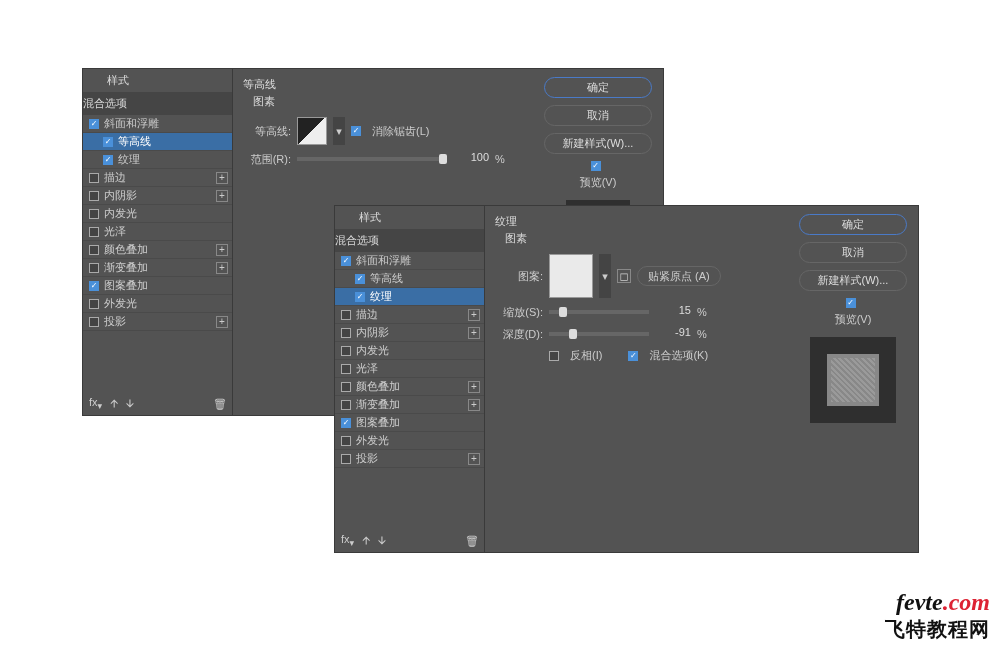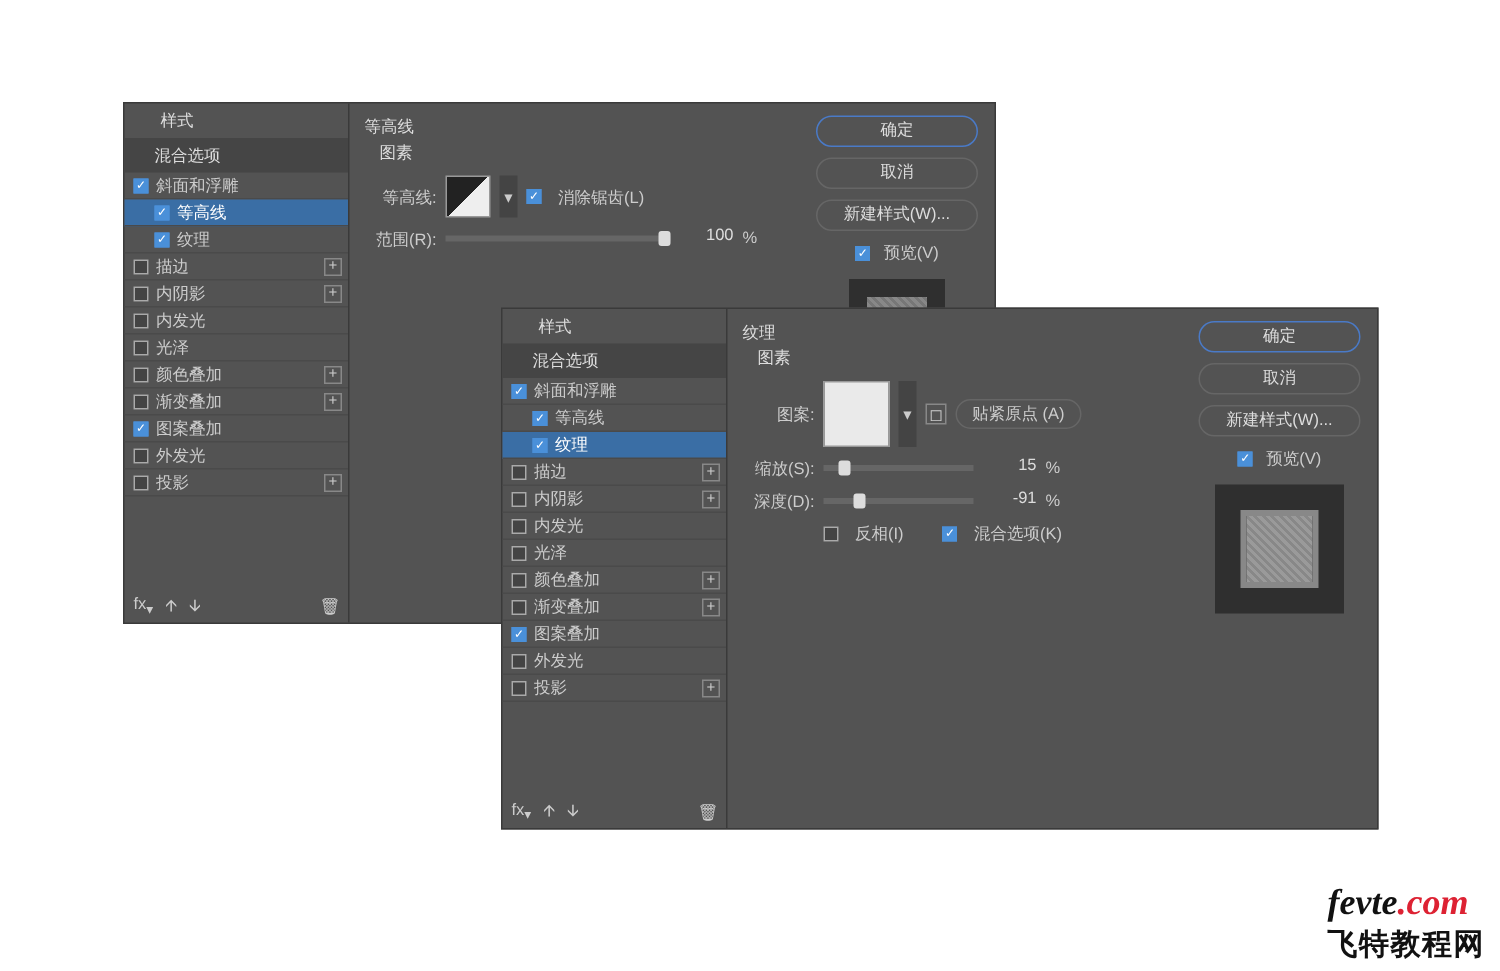--- a/index.html
+++ b/index.html
@@ -2,50 +2,50 @@
 <html><head>
 <meta charset="utf-8">
 <style>
 * { box-sizing: border-box; margin: 0; padding: 0; }
 body { width: 1000px; height: 647px; background: #fff; font-family: "Microsoft YaHei", Arial, sans-serif; font-size: 11px; color: #ccc; position: relative; }
 .dlg { position: absolute; background: #535353; border: 1px solid #3a3a3a; }
 .dlg1 { left: 82px; top: 68px; width: 582px; height: 348px; }
 .dlg2 { left: 334px; top: 205px; width: 585px; height: 348px; }
 .lp { position: absolute; left: 0; top: 0; width: 150px; bottom: 0; border-right: 1px solid #3a3a3a; }
 .sh { padding: 4px 24px; color: #ddd; }
-.bh { background: #454545; padding: 4px 20px; color: #ddd; }
+.bh { background: #454545; padding: 4px 0; color: #ddd; }
 .row { display: flex; align-items: center; height: 18px; padding: 0 4px 0 6px; border-bottom: 1px solid #4a4a4a; }
 .row.sub { padding-left: 20px; }
 .row.sel { background: #3a6ea5; color: #fff; }
 .chk { width: 10px; height: 10px; border: 1px solid #aaa; background: #444; margin-right: 5px; display: inline-flex; align-items: center; justify-content: center; }
 .chk.on { background: #4a90d9; border-color: #4a90d9; }
 .chk.on::after { content: "✓"; color: #fff; font-size: 8px; line-height: 1; }
 .plus { margin-left: auto; width: 12px; height: 12px; border: 1px solid #888; display: flex; align-items: center; justify-content: center; font-size: 10px; color: #ccc; }
 .ft { position: absolute; left: 0; bottom: 0; width: 150px; height: 22px; display: flex; align-items: center; padding: 0 6px; gap: 8px; }
 .ft .sp { flex: 1; }
 .mid { position: absolute; left: 150px; top: 0; right: 130px; bottom: 0; padding: 8px 10px; }
 .rp { position: absolute; right: 0; top: 0; width: 130px; bottom: 0; padding: 8px 10px; }
 .btn { display: block; width: 108px; height: 21px; border: 1px solid #666; border-radius: 11px; text-align: center; line-height: 19px; color: #ddd; margin: 0 auto 7px; background: #535353; }
 .btn.pri { border-color: #4a7ac7; }
-.pvrow { display: flex; align-items: center; justify-content: center; gap: 4px; margin-top: 4px; }
+.pvrow { display: flex; align-items: center; justify-content: center; gap: 4px; margin-top: 4px; flex-direction: column; }
 .pv { width: 64px; height: 64px; background: #2f2f2f; margin: 10px auto 0; display: flex; align-items: center; justify-content: center; }
 .pvc { width: 40px; height: 40px; background: repeating-linear-gradient(45deg,#888,#888 2px,#777 2px,#777 4px); }
 .gtitle { color: #ddd; margin-bottom: 2px; }
 .gsub { color: #ddd; margin-left: 10px; margin-bottom: 8px; }
 .frow { display: flex; align-items: center; gap: 6px; margin-bottom: 6px; }
 .lbl { min-width: 48px; text-align: right; }
 .thumb { width: 30px; height: 28px; border: 1px solid #999; background: linear-gradient(135deg,#222 50%,#eee 50%); }
 .thumb2 { width: 44px; height: 44px; border: 1px solid #999; background: #eaeaea; }
 .arr { width: 12px; height: 28px; background: #444; display: flex; align-items: center; justify-content: center; }
 .slider { position: relative; width: 150px; height: 4px; background: #666; }
 .slider .th { position: absolute; top: -3px; width: 8px; height: 10px; background: #ddd; border-radius: 2px; }
 .val { width: 36px; height: 16px; color: #ddd; text-align: right; }
 .snap { width: 14px; height: 14px; border: 1px solid #888; display: flex; align-items: center; justify-content: center; }
 .snbtn { height: 20px; padding: 0 10px; border: 1px solid #666; border-radius: 10px; line-height: 18px; }
-.logo { position: absolute; right: 10px; bottom: 4px; text-align: left; }
+.logo { position: absolute; right: 10px; bottom: 4px; text-align: right; }
 .logo .l1 { font-family: Georgia, serif; font-style: italic; font-weight: bold; font-size: 24px; color: #111; }
 .logo .l1 .r { color: #d23; }
 .logo .l2 { font-size: 20px; font-weight: bold; color: #111; letter-spacing: 1px; }
 .pvbig { width: 86px; height: 86px; background: #2f2f2f; margin: 10px auto 0; display: flex; align-items: center; justify-content: center; }
 .pvbc { width: 44px; height: 44px; background: repeating-linear-gradient(45deg,#9a9a9a,#9a9a9a 2px,#888 2px,#888 4px); outline: 4px solid #888; }
 </style>
 </head>
 <body>
 
 <div class="dlg dlg1">

